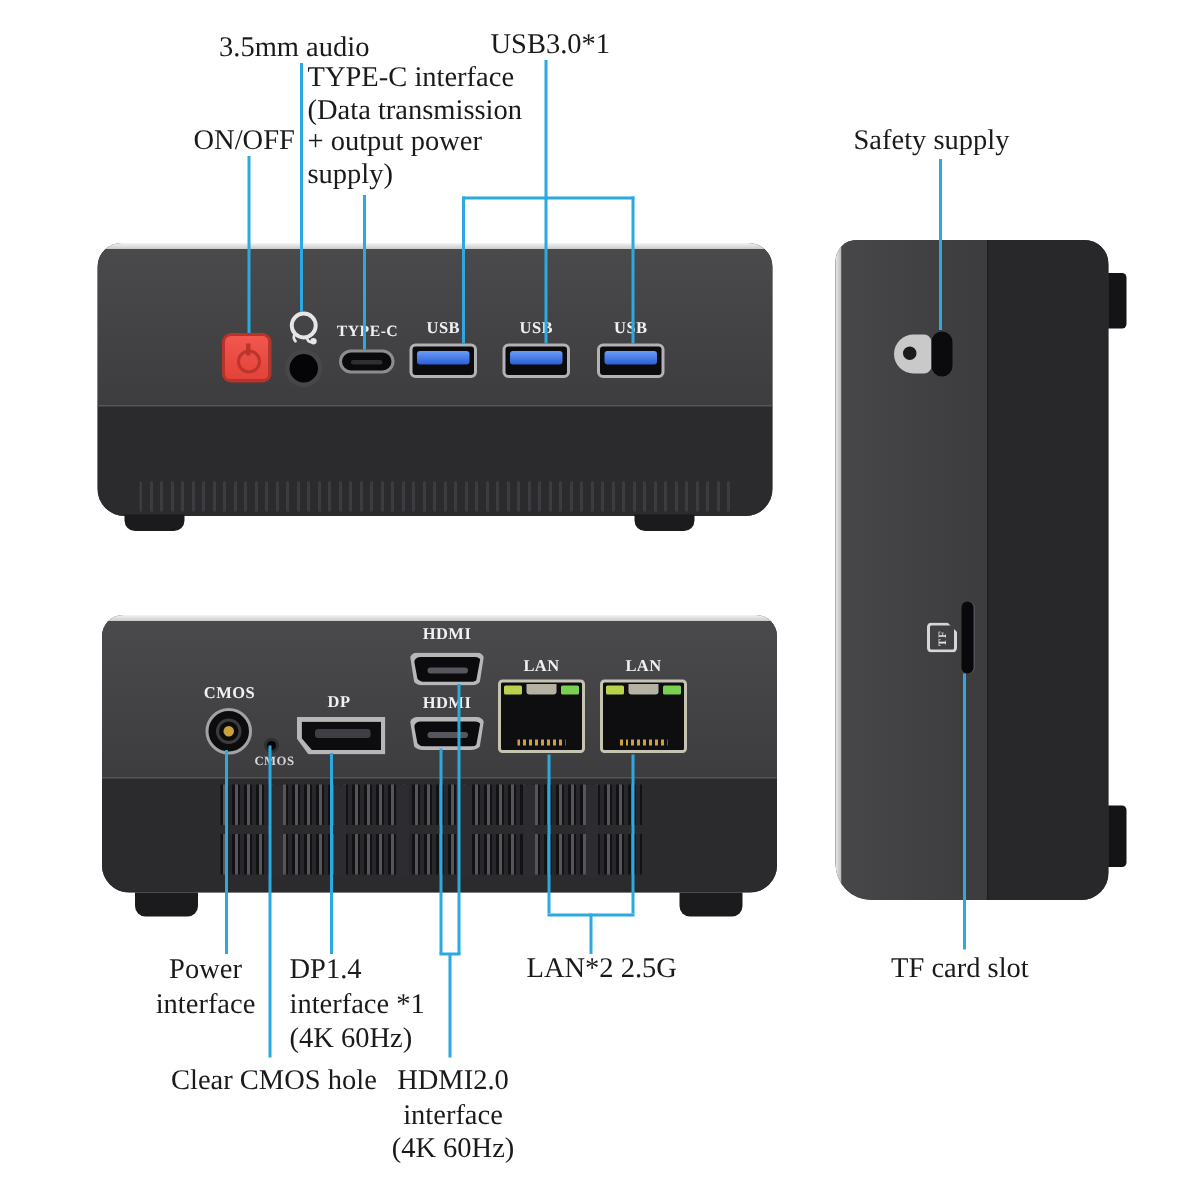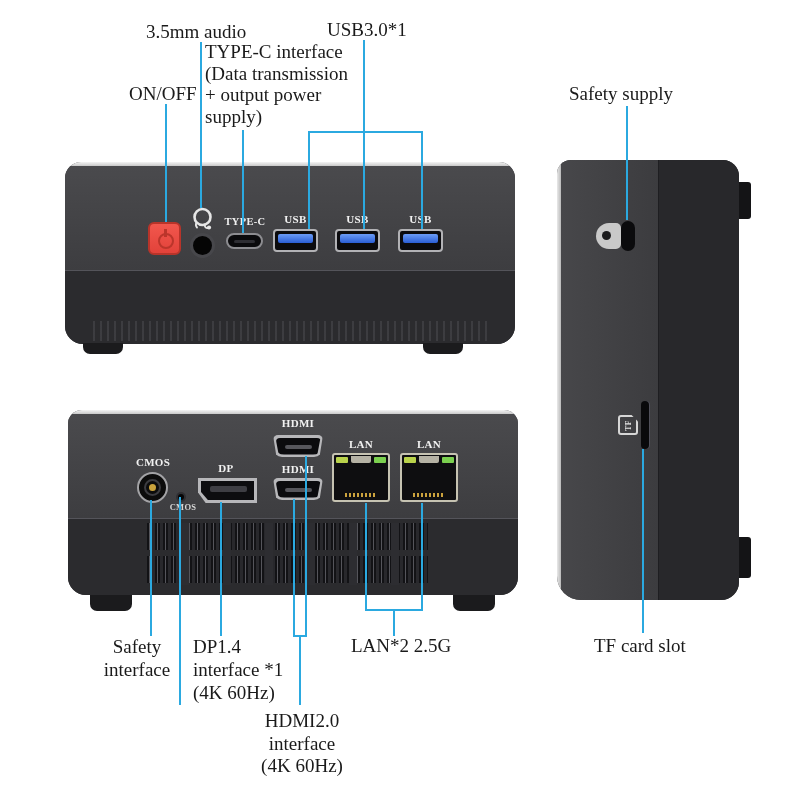--- a/index.html
+++ b/index.html
@@ -78,28 +78,29 @@
   <div class="lbl-block" style="position:absolute;left:205px;top:41px;line-height:21.5px;">
     <div style="line-height:21.5px;">TYPE-C interface</div>
     <div style="line-height:21.5px;">(Data transmission</div>
     <div style="line-height:21.5px;">+ output power</div>
     <div style="line-height:21.5px;">supply)</div>
   </div>
   <div class="lbl" style="left:129px;top:83px;">ON/OFF</div>
   <div class="lbl" style="left:569px;top:83px;">Safety supply</div>
 
   <div class="lbl-block" style="position:absolute;left:98px;top:635px;width:78px;text-align:center;">
-    <div style="line-height:23px;">Safety</div>
+    <div style="line-height:23px;">Power</div>
     <div style="line-height:23px;">interface</div>
   </div>
   <div class="lbl-block" style="position:absolute;left:193px;top:635px;">
     <div style="line-height:23px;">DP1.4</div>
     <div style="line-height:23px;">interface *1</div>
     <div style="line-height:23px;">(4K 60Hz)</div>
   </div>
+  <div class="lbl" style="left:114px;top:710px;">Clear CMOS hole</div>
   <div class="lbl-block" style="position:absolute;left:261px;top:710px;width:82px;text-align:center;">
     <div style="line-height:22.5px;">HDMI2.0</div>
     <div style="line-height:22.5px;">interface</div>
     <div style="line-height:22.5px;">(4K 60Hz)</div>
   </div>
   <div class="lbl" style="left:351px;top:635px;">LAN*2 2.5G</div>
   <div class="lbl" style="left:594px;top:635px;">TF card slot</div>
 
   <div class="cl v" style="left:165px;top:104px;height:118px;"></div>
   <div class="cl v" style="left:200px;top:42px;height:166px;"></div>

